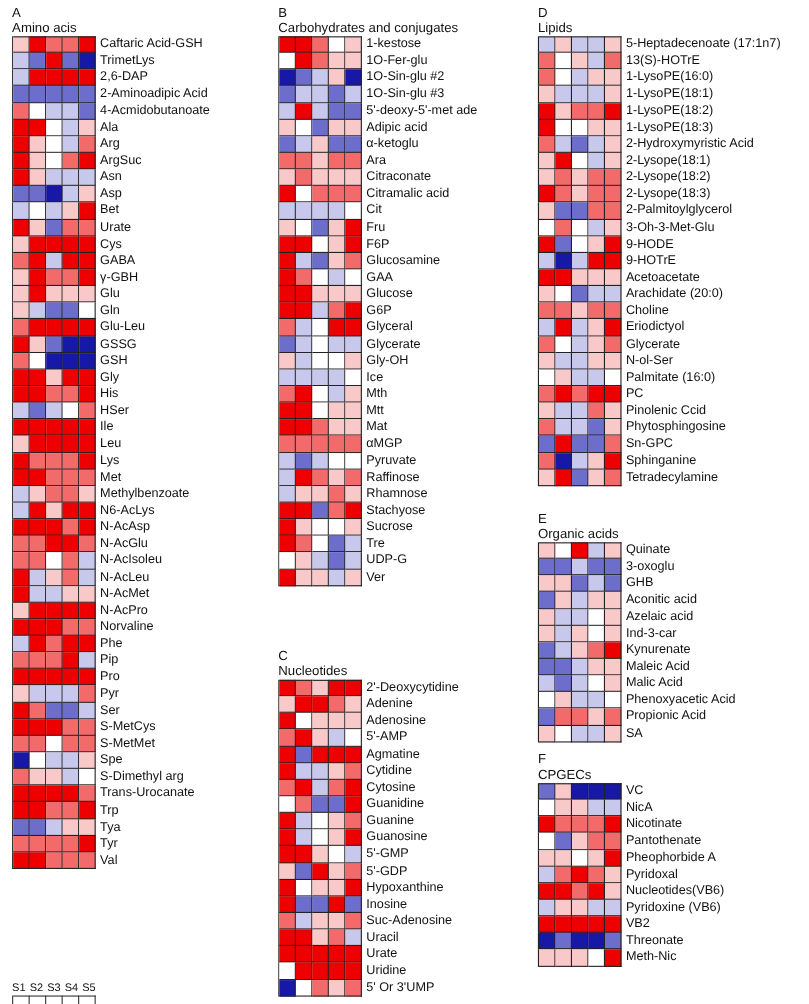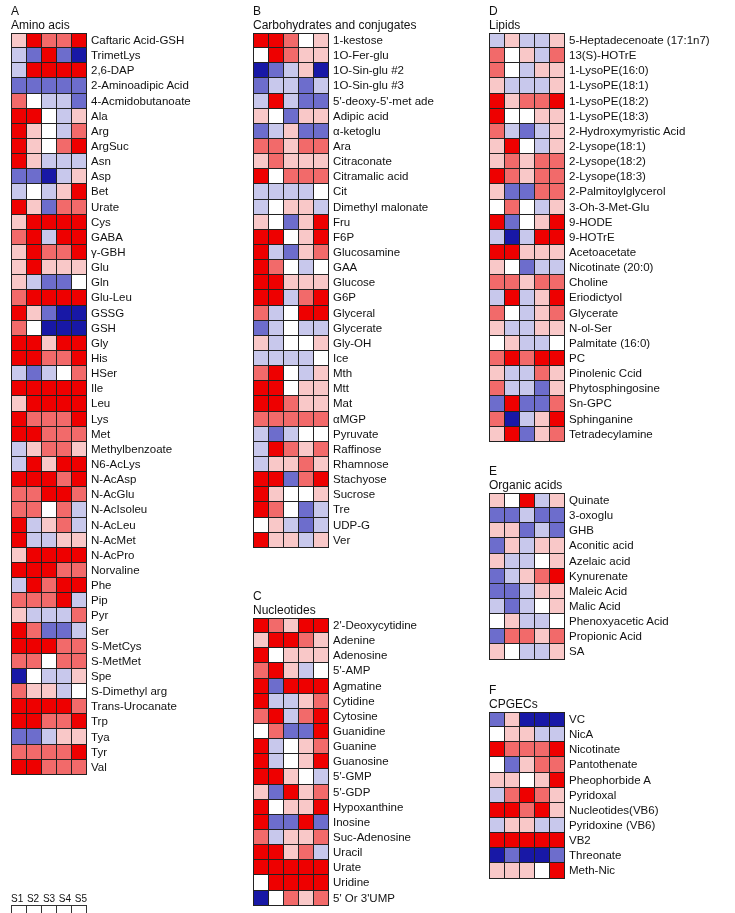--- a/index.html
+++ b/index.html
@@ -405,20 +405,30 @@
           <div class="cell" style="background: rgb(242, 106, 106);"></div>
           <div class="cell" style="background: rgb(242, 106, 106);"></div>
           <div class="cell" style="background: rgb(242, 106, 106);"></div>
           <div class="cell" style="background: rgb(238, 0, 0);"></div>
           <div class="cell" style="background: rgb(200, 200, 236);"></div>
         </div>
         <span class="row-label">Pip</span>
       </div>
       <div class="hm-row">
         <div class="cells">
+          <div class="cell" style="background: rgb(238, 0, 0);"></div>
+          <div class="cell" style="background: rgb(238, 0, 0);"></div>
+          <div class="cell" style="background: rgb(238, 0, 0);"></div>
+          <div class="cell" style="background: rgb(238, 0, 0);"></div>
+          <div class="cell" style="background: rgb(238, 0, 0);"></div>
+        </div>
+        <span class="row-label">Pro</span>
+      </div>
+      <div class="hm-row">
+        <div class="cells">
           <div class="cell" style="background: rgb(249, 200, 200);"></div>
           <div class="cell" style="background: rgb(200, 200, 236);"></div>
           <div class="cell" style="background: rgb(200, 200, 236);"></div>
           <div class="cell" style="background: rgb(200, 200, 236);"></div>
           <div class="cell" style="background: rgb(242, 106, 106);"></div>
         </div>
         <span class="row-label">Pyr</span>
       </div>
       <div class="hm-row">
         <div class="cells">
@@ -632,30 +642,20 @@
           <div class="cell" style="background: rgb(200, 200, 236);"></div>
           <div class="cell" style="background: rgb(200, 200, 236);"></div>
           <div class="cell" style="background: rgb(200, 200, 236);"></div>
           <div class="cell" style="background: rgb(200, 200, 236);"></div>
           <div class="cell" style="background: rgb(255, 255, 255);"></div>
         </div>
         <span class="row-label">Cit</span>
       </div>
       <div class="hm-row">
         <div class="cells">
-          <div class="cell" style="background: rgb(200, 200, 236);"></div>
-          <div class="cell" style="background: rgb(255, 255, 255);"></div>
-          <div class="cell" style="background: rgb(249, 200, 200);"></div>
-          <div class="cell" style="background: rgb(249, 200, 200);"></div>
-          <div class="cell" style="background: rgb(200, 200, 236);"></div>
-        </div>
-        <span class="row-label">Dimethyl malonate</span>
-      </div>
-      <div class="hm-row">
-        <div class="cells">
           <div class="cell" style="background: rgb(249, 200, 200);"></div>
           <div class="cell" style="background: rgb(255, 255, 255);"></div>
           <div class="cell" style="background: rgb(109, 109, 204);"></div>
           <div class="cell" style="background: rgb(249, 200, 200);"></div>
           <div class="cell" style="background: rgb(238, 0, 0);"></div>
         </div>
         <span class="row-label">Fru</span>
       </div>
       <div class="hm-row">
         <div class="cells">
@@ -1222,21 +1222,21 @@
         <span class="row-label">Acetoacetate</span>
       </div>
       <div class="hm-row">
         <div class="cells">
           <div class="cell" style="background: rgb(249, 200, 200);"></div>
           <div class="cell" style="background: rgb(255, 255, 255);"></div>
           <div class="cell" style="background: rgb(109, 109, 204);"></div>
           <div class="cell" style="background: rgb(200, 200, 236);"></div>
           <div class="cell" style="background: rgb(200, 200, 236);"></div>
         </div>
-        <span class="row-label">Nicotinate (20:0)</span>
+        <span class="row-label">Arachidate (20:0)</span>
       </div>
       <div class="hm-row">
         <div class="cells">
           <div class="cell" style="background: rgb(242, 106, 106);"></div>
           <div class="cell" style="background: rgb(242, 106, 106);"></div>
           <div class="cell" style="background: rgb(249, 200, 200);"></div>
           <div class="cell" style="background: rgb(242, 106, 106);"></div>
           <div class="cell" style="background: rgb(242, 106, 106);"></div>
         </div>
         <span class="row-label">Choline</span>
@@ -1390,20 +1390,30 @@
       </div>
       <div class="hm-row">
         <div class="cells">
           <div class="cell" style="background: rgb(249, 200, 200);"></div>
           <div class="cell" style="background: rgb(200, 200, 236);"></div>
           <div class="cell" style="background: rgb(200, 200, 236);"></div>
           <div class="cell" style="background: rgb(255, 255, 255);"></div>
           <div class="cell" style="background: rgb(249, 200, 200);"></div>
         </div>
         <span class="row-label">Azelaic acid</span>
+      </div>
+      <div class="hm-row">
+        <div class="cells">
+          <div class="cell" style="background: rgb(249, 200, 200);"></div>
+          <div class="cell" style="background: rgb(200, 200, 236);"></div>
+          <div class="cell" style="background: rgb(249, 200, 200);"></div>
+          <div class="cell" style="background: rgb(255, 255, 255);"></div>
+          <div class="cell" style="background: rgb(249, 200, 200);"></div>
+        </div>
+        <span class="row-label">Ind-3-car</span>
       </div>
       <div class="hm-row">
         <div class="cells">
           <div class="cell" style="background: rgb(109, 109, 204);"></div>
           <div class="cell" style="background: rgb(200, 200, 236);"></div>
           <div class="cell" style="background: rgb(249, 200, 200);"></div>
           <div class="cell" style="background: rgb(242, 106, 106);"></div>
           <div class="cell" style="background: rgb(238, 0, 0);"></div>
         </div>
         <span class="row-label">Kynurenate</span>

